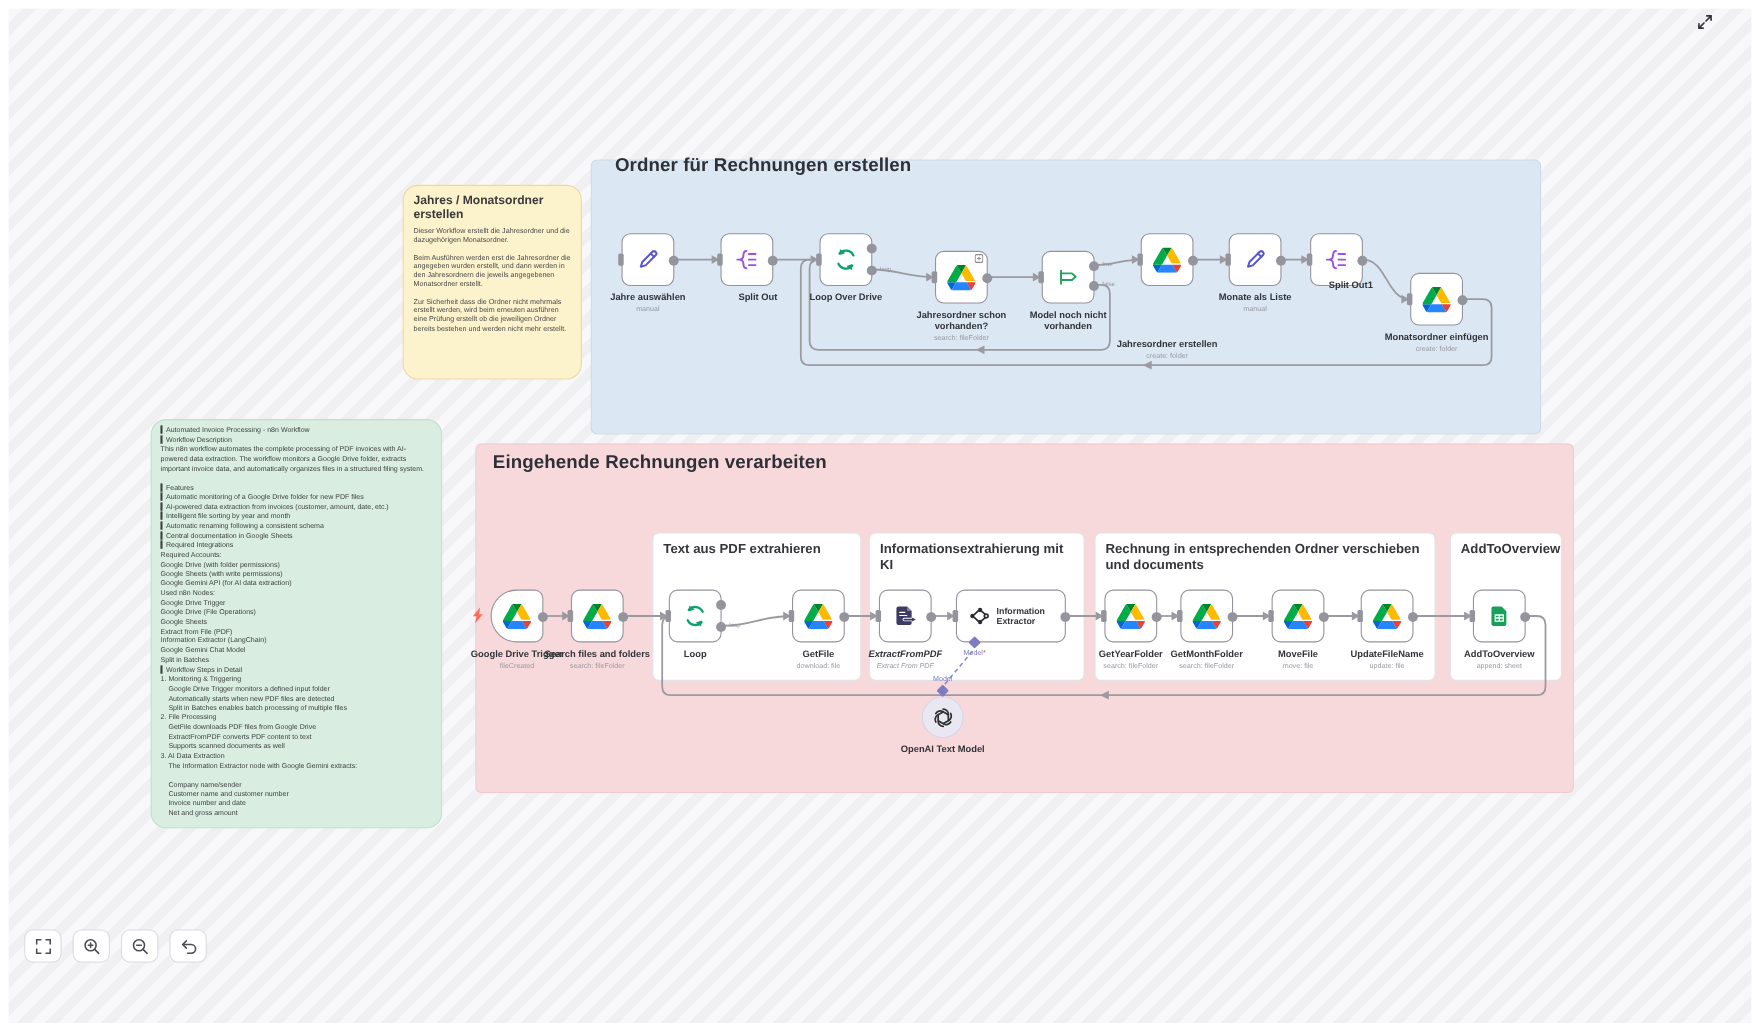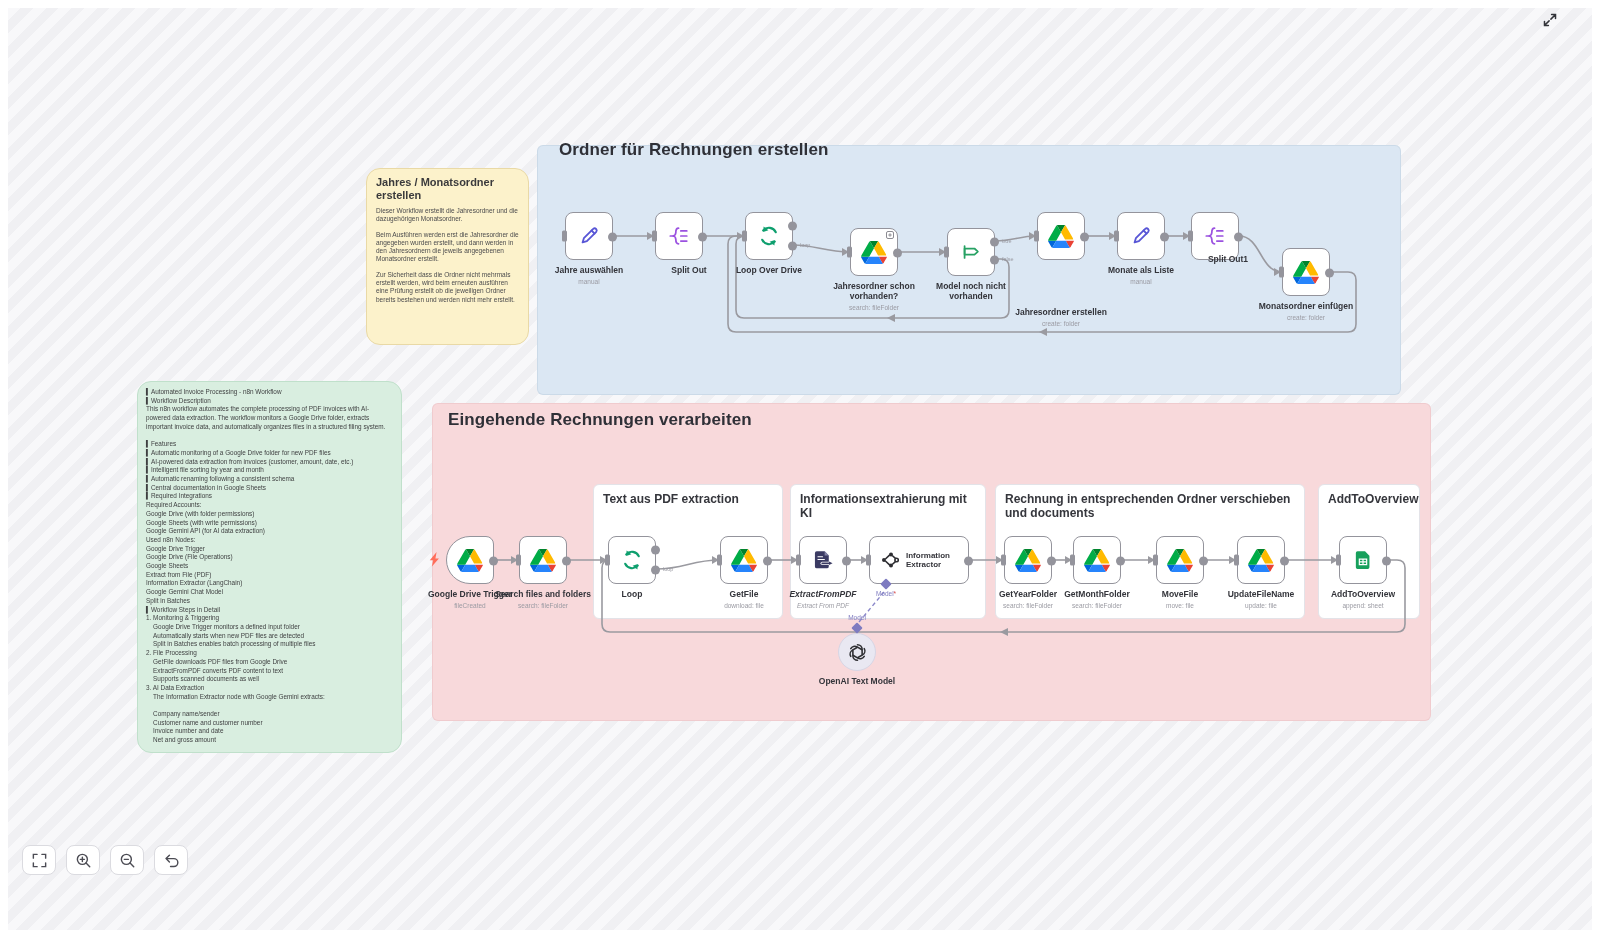--- a/index.html
+++ b/index.html
@@ -56,21 +56,21 @@
 
 <div class="canvas"></div>
 
 <div class="region blue"></div>
 <div class="region-title" style="left:559px;top:140px;">Ordner für Rechnungen erstellen</div>
 
 <div class="region pink"></div>
 <div class="region-title" style="left:448px;top:410px;">Eingehende Rechnungen verarbeiten</div>
 
 <div class="sub-region" style="left:593px;top:484px;width:190px;height:135px;">
-  <div class="sub-title">Text aus PDF extraction</div>
+  <div class="sub-title">Text aus PDF extrahieren</div>
 </div>
 <div class="sub-region" style="left:790px;top:484px;width:196px;height:135px;">
   <div class="sub-title">Informationsextrahierung mit KI</div>
 </div>
 <div class="sub-region" style="left:995px;top:484px;width:310px;height:135px;">
   <div class="sub-title">Rechnung in entsprechenden Ordner verschieben und documents</div>
 </div>
 <div class="sub-region" style="left:1318px;top:484px;width:102px;height:135px;">
   <div class="sub-title">AddToOverview</div>
 </div>

